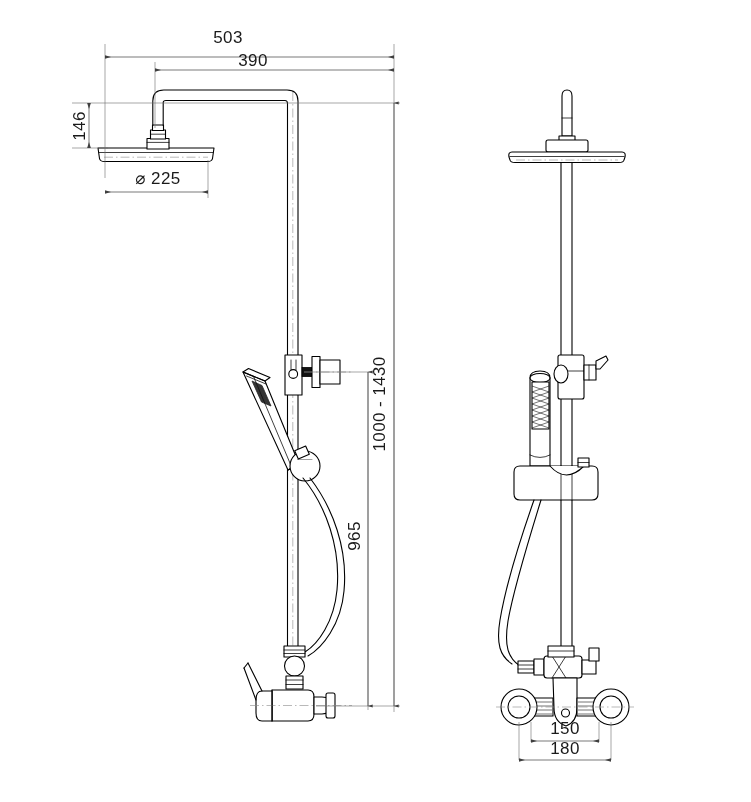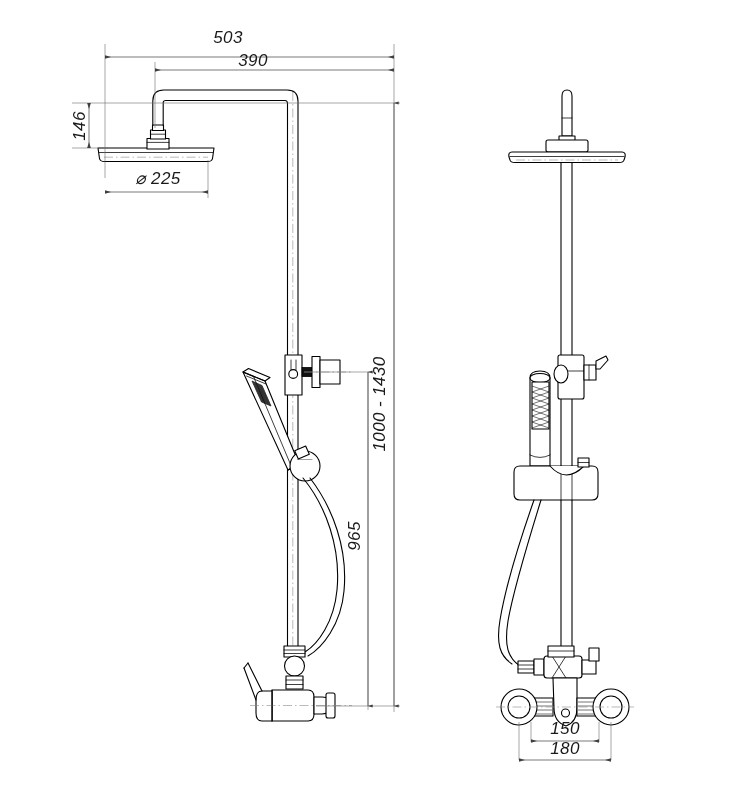--- a/index.html
+++ b/index.html
@@ -13,21 +13,20 @@
     height: 802px;
     font-family: "Liberation Sans", sans-serif;
     color: #1a1a1a;
     overflow: hidden;
   }
   #drawing-root {
     position: relative;
     width: 717px;
     height: 802px;
     background: #a16207;
-    font-style: italic;
   }
   svg#tech-drawing {
     display: block;
     width: 751px;
     height: 802px;
     background: #ffffff;
   }
   
   .obj    { fill: none; stroke: #000000; stroke-width: 1.1; stroke-linecap: round; stroke-linejoin: round; }
   .objf   { fill: #ffffff; stroke: #000000; stroke-width: 1.1; stroke-linejoin: round; }

